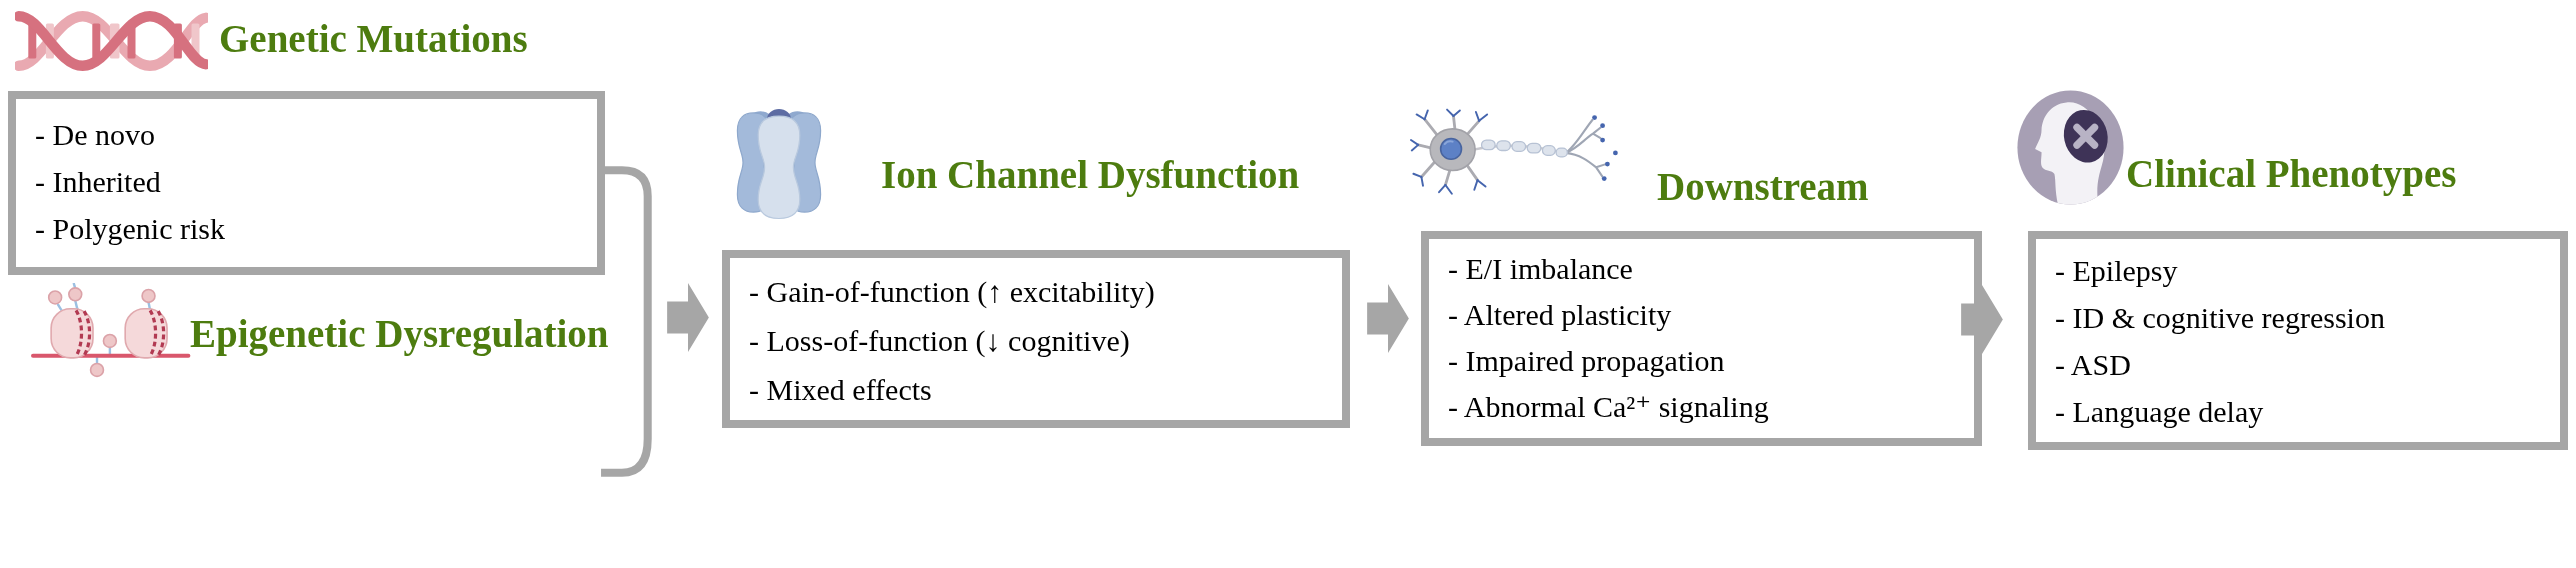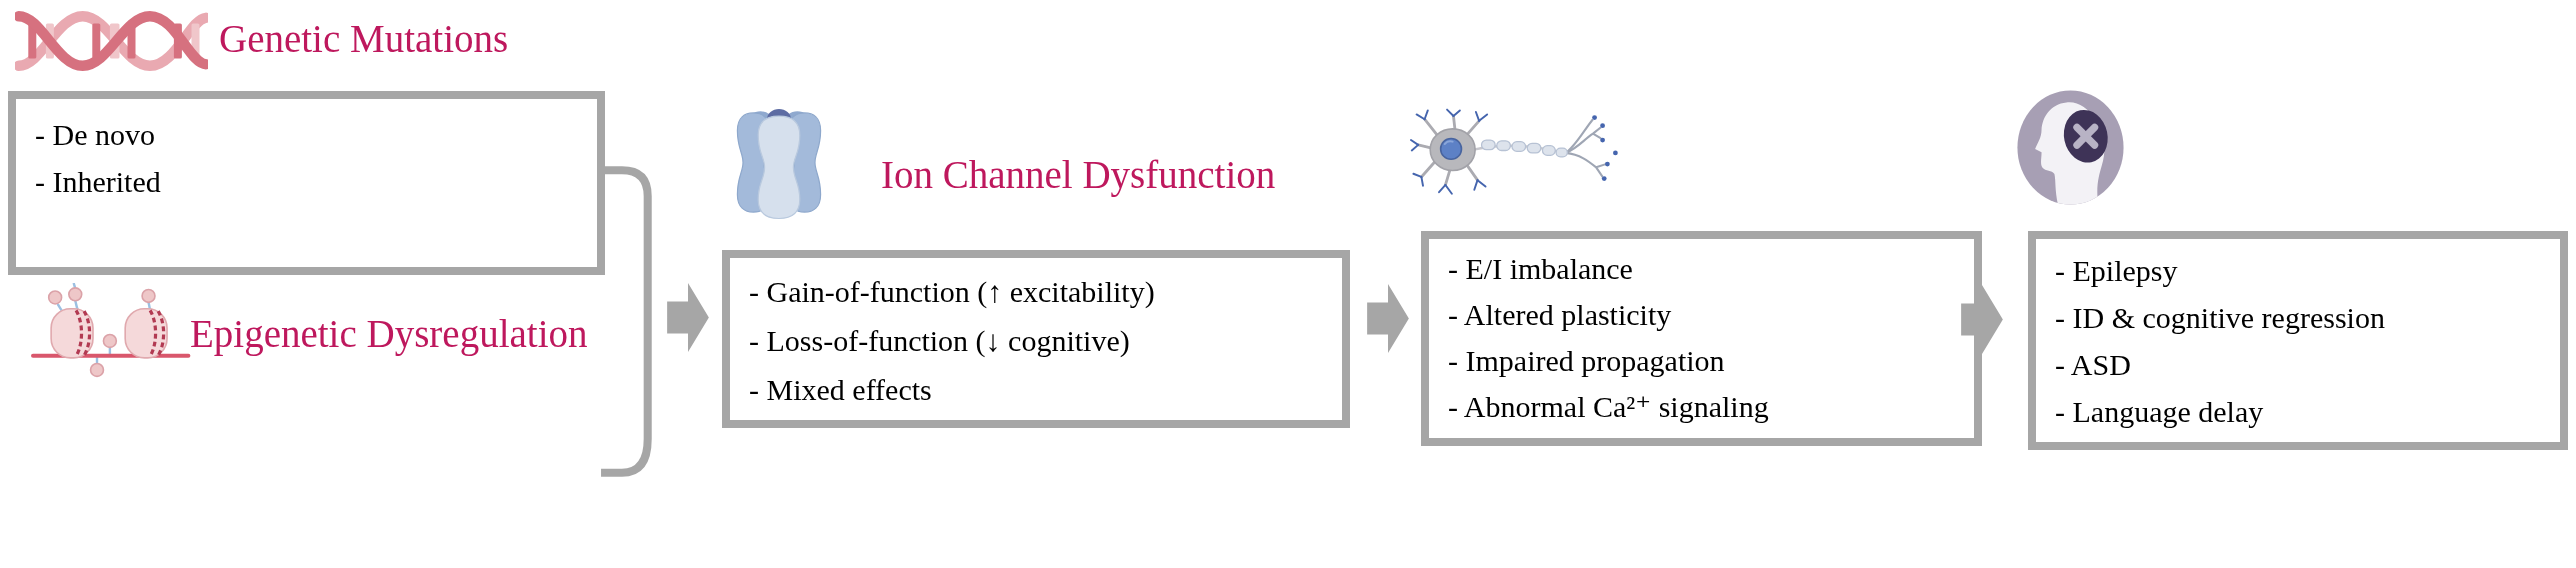--- a/index.html
+++ b/index.html
@@ -5,24 +5,24 @@
   html,body{margin:0;padding:0;background:#ffffff;}
   .canvas{
     position:relative;
     width:2576px;height:568px;
     background:#ffffff;
     font-family:"Liberation Serif","DejaVu Serif",serif;
     overflow:hidden;
   }
   .heading{
     position:absolute;
-    font-weight:normal;
+    font-weight:bold;
     font-size:39px;
     line-height:42px;
-    color:#be185d;
+    color:#4d7c0f;
     white-space:nowrap;
   }
   .listbox{
     position:absolute;
     box-sizing:border-box;
     border:8.8px solid #a6a6a6;
     background:#ffffff;
   }
   .listbox .line{
     display:block;
@@ -153,26 +153,29 @@
       <line x1="99" y1="49" x2="77" y2="71"></line>
     </g>
   </svg>
 
   <div class="heading" style="left:219px;top:17.7px">Genetic Mutations</div>
 
   <div class="heading" style="left:881px;top:154px">Ion Channel Dysfunction</div>
 
   <div class="heading" style="left:190px;top:313px">Epigenetic Dysregulation</div>
 
-
+  <div class="heading" style="left:1657px;top:166px">Downstream</div>
+
+  <div class="heading" style="left:2126px;top:153px">Clinical Phenotypes</div>
 
   <div class="listbox b1" style="left:8px;top:91px;width:597px;height:184px">
     <div class="inner">
       <span class="line">- De novo</span>
       <span class="line">- Inherited</span>
+      <span class="line">- Polygenic risk</span>
     </div>
   </div>
 
 
   <div class="listbox b3" style="left:722px;top:250px;width:628px;height:178px">
     <div class="inner">
       <span class="line">- Gain-of-function (↑ excitability)</span>
       <span class="line">- Loss-of-function (↓ cognitive)</span>
       <span class="line">- Mixed effects</span>
     </div>

